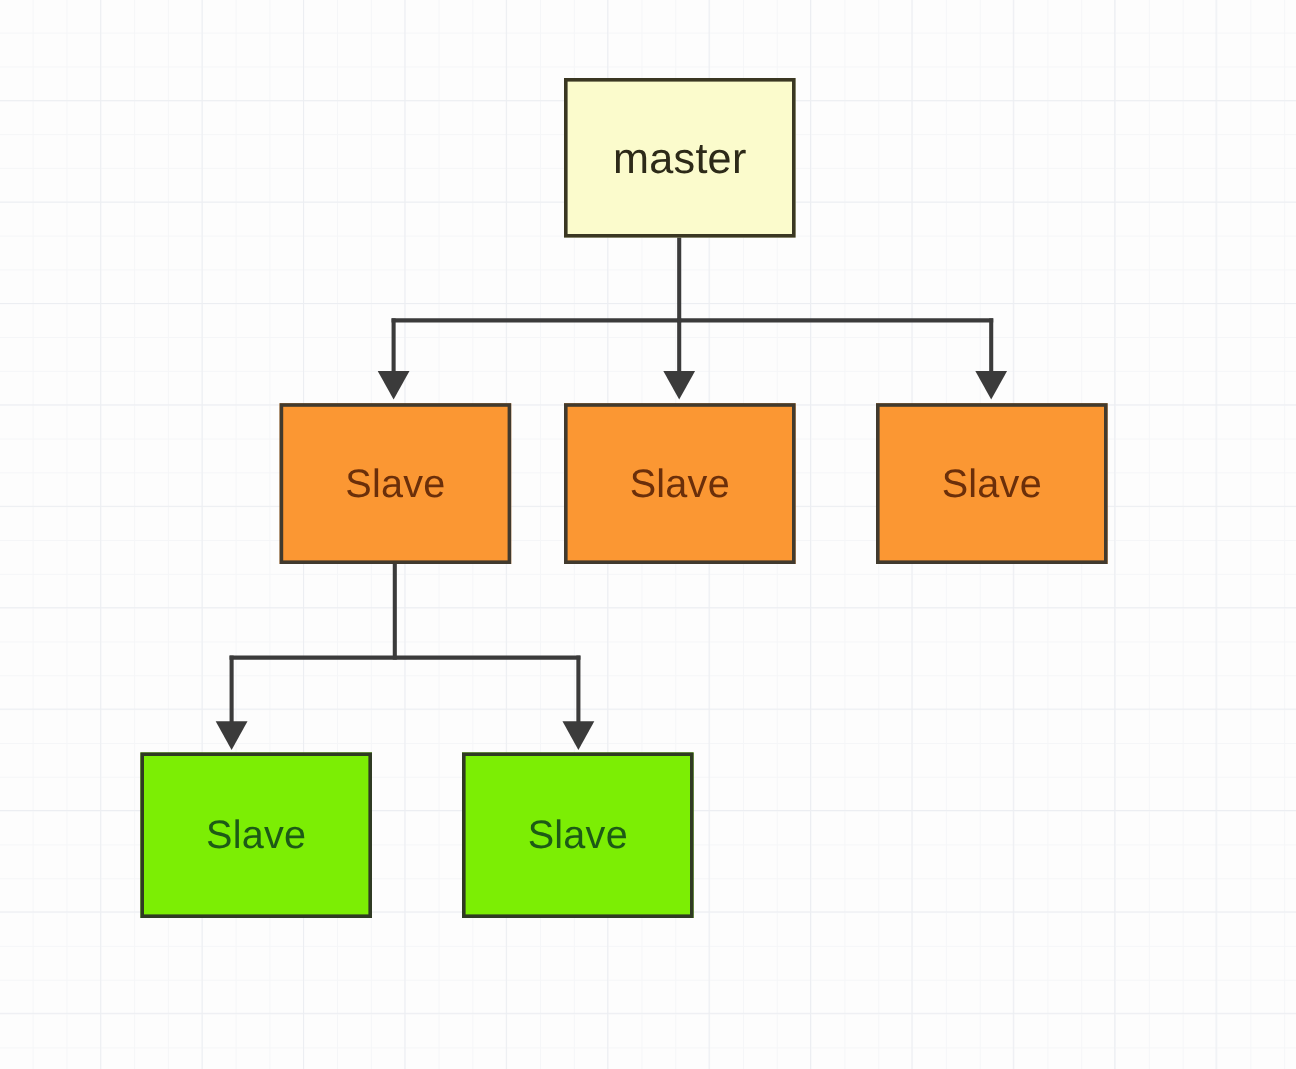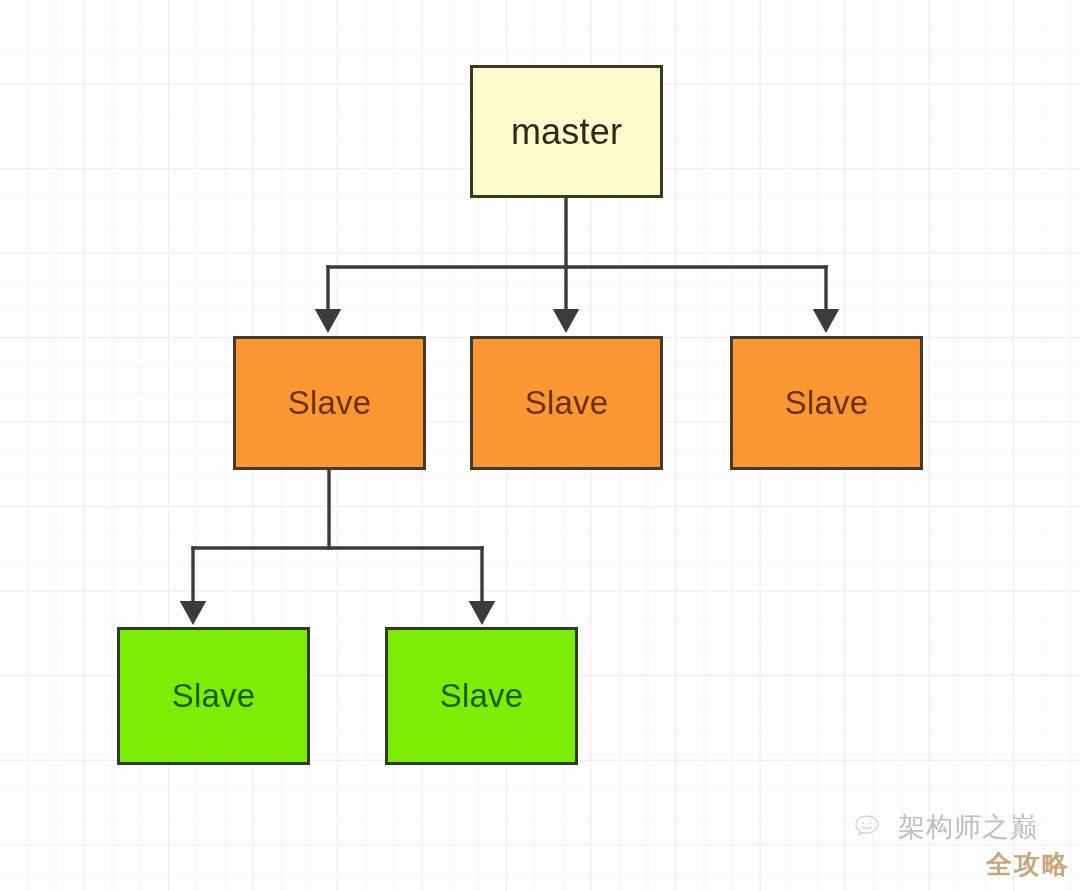--- a/index.html
+++ b/index.html
@@ -154,30 +154,14 @@
   </div>
 
   <div class="node node-slave-green" style="left:117px; top:627px; width:193px; height:138px;">
     <span>Slave</span>
   </div>
 
   <div class="node node-slave-green" style="left:385px; top:627px; width:193px; height:138px;">
     <span>Slave</span>
   </div>
 
-  <div id="watermark">
-    <div class="wm-row wm-brand-row">
-      <span class="wm-icon">
-        <svg viewBox="0 0 34 30" xmlns="http://www.w3.org/2000/svg" fill="none" stroke="#9b9b9d" stroke-width="1.4">
-          <path d="M13 4 C6.4 4 2 8 2 12.6 C2 15.2 3.6 17.5 6.2 19 L5.1 22.4 L9 20.6 C10.2 20.9 11.6 21.1 13 21.1 C19.6 21.1 24 17.1 24 12.6 C24 8 19.6 4 13 4 Z"></path>
-          <circle cx="9.2" cy="11" r="1.1" fill="#9b9b9d" stroke="none"></circle>
-          <circle cx="16.4" cy="11" r="1.1" fill="#9b9b9d" stroke="none"></circle>
-          <path d="M8.5 15.2 C10.2 16.8 15 16.9 17.3 15.2" stroke-linecap="round"></path>
-        </svg>
-      </span>
-      <span class="wm-brand-text">架构师之巅</span>
-    </div>
-    <div class="wm-row wm-tag-row">
-      <span class="wm-tag-text">全攻略</span>
-    </div>
-  </div>
 
 </div>
 
 </body></html>

